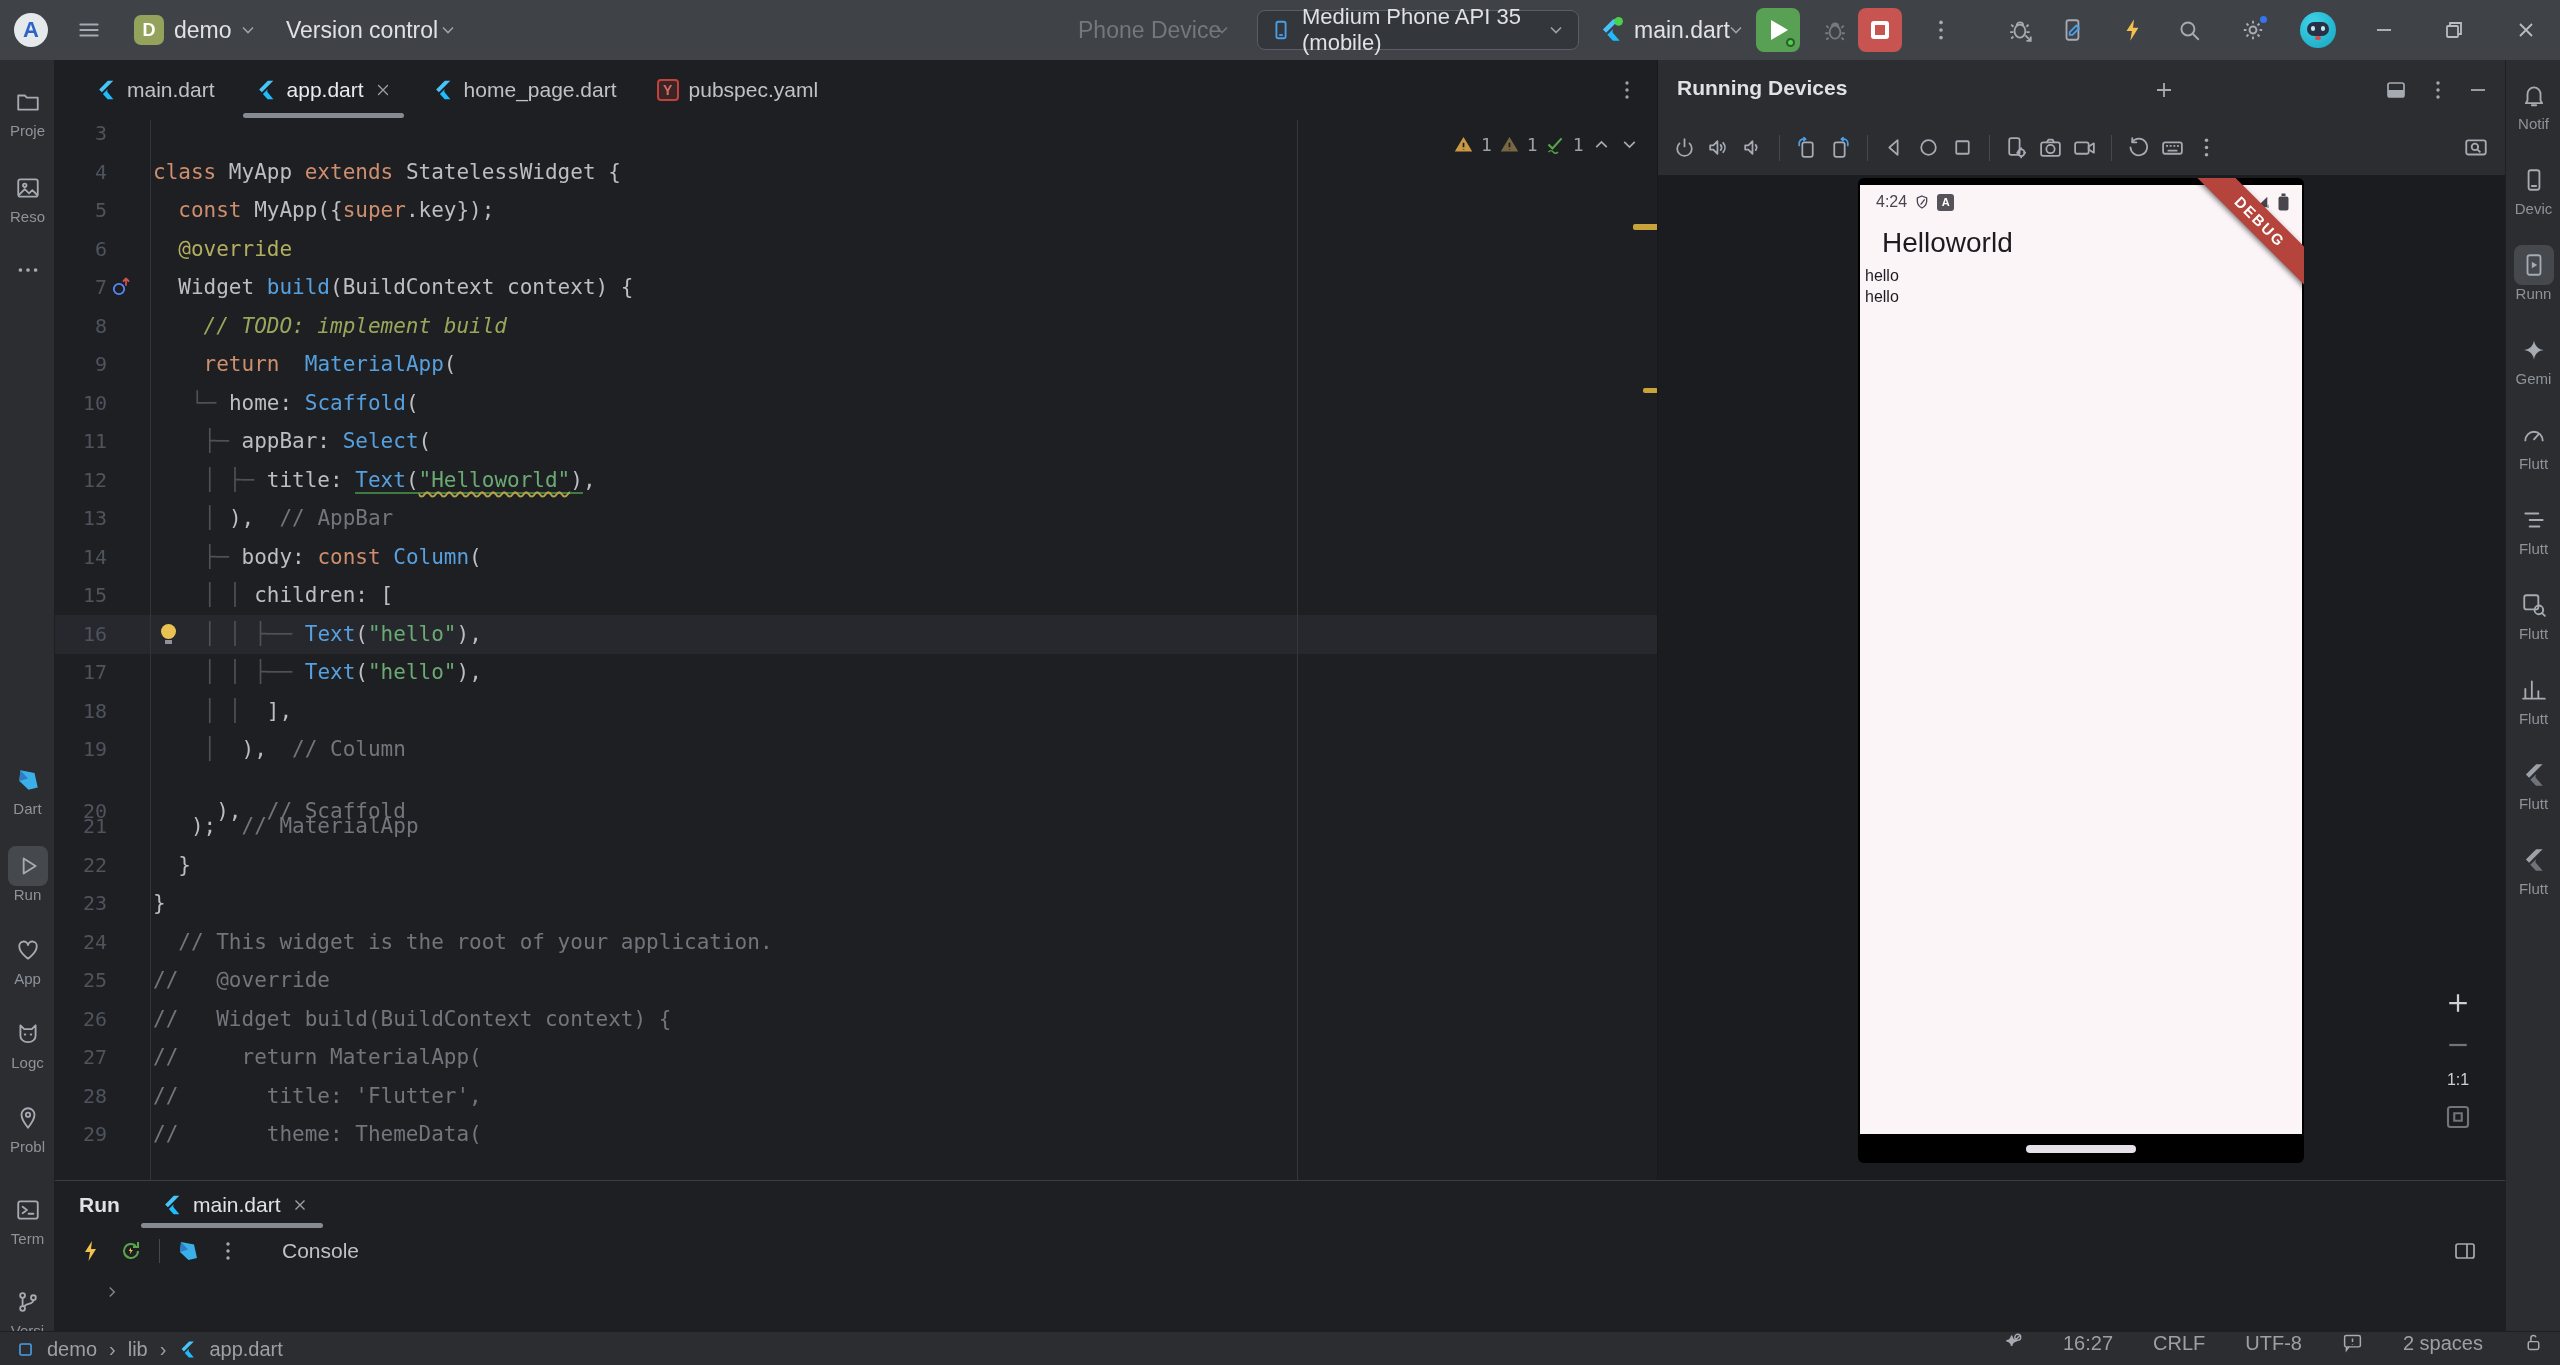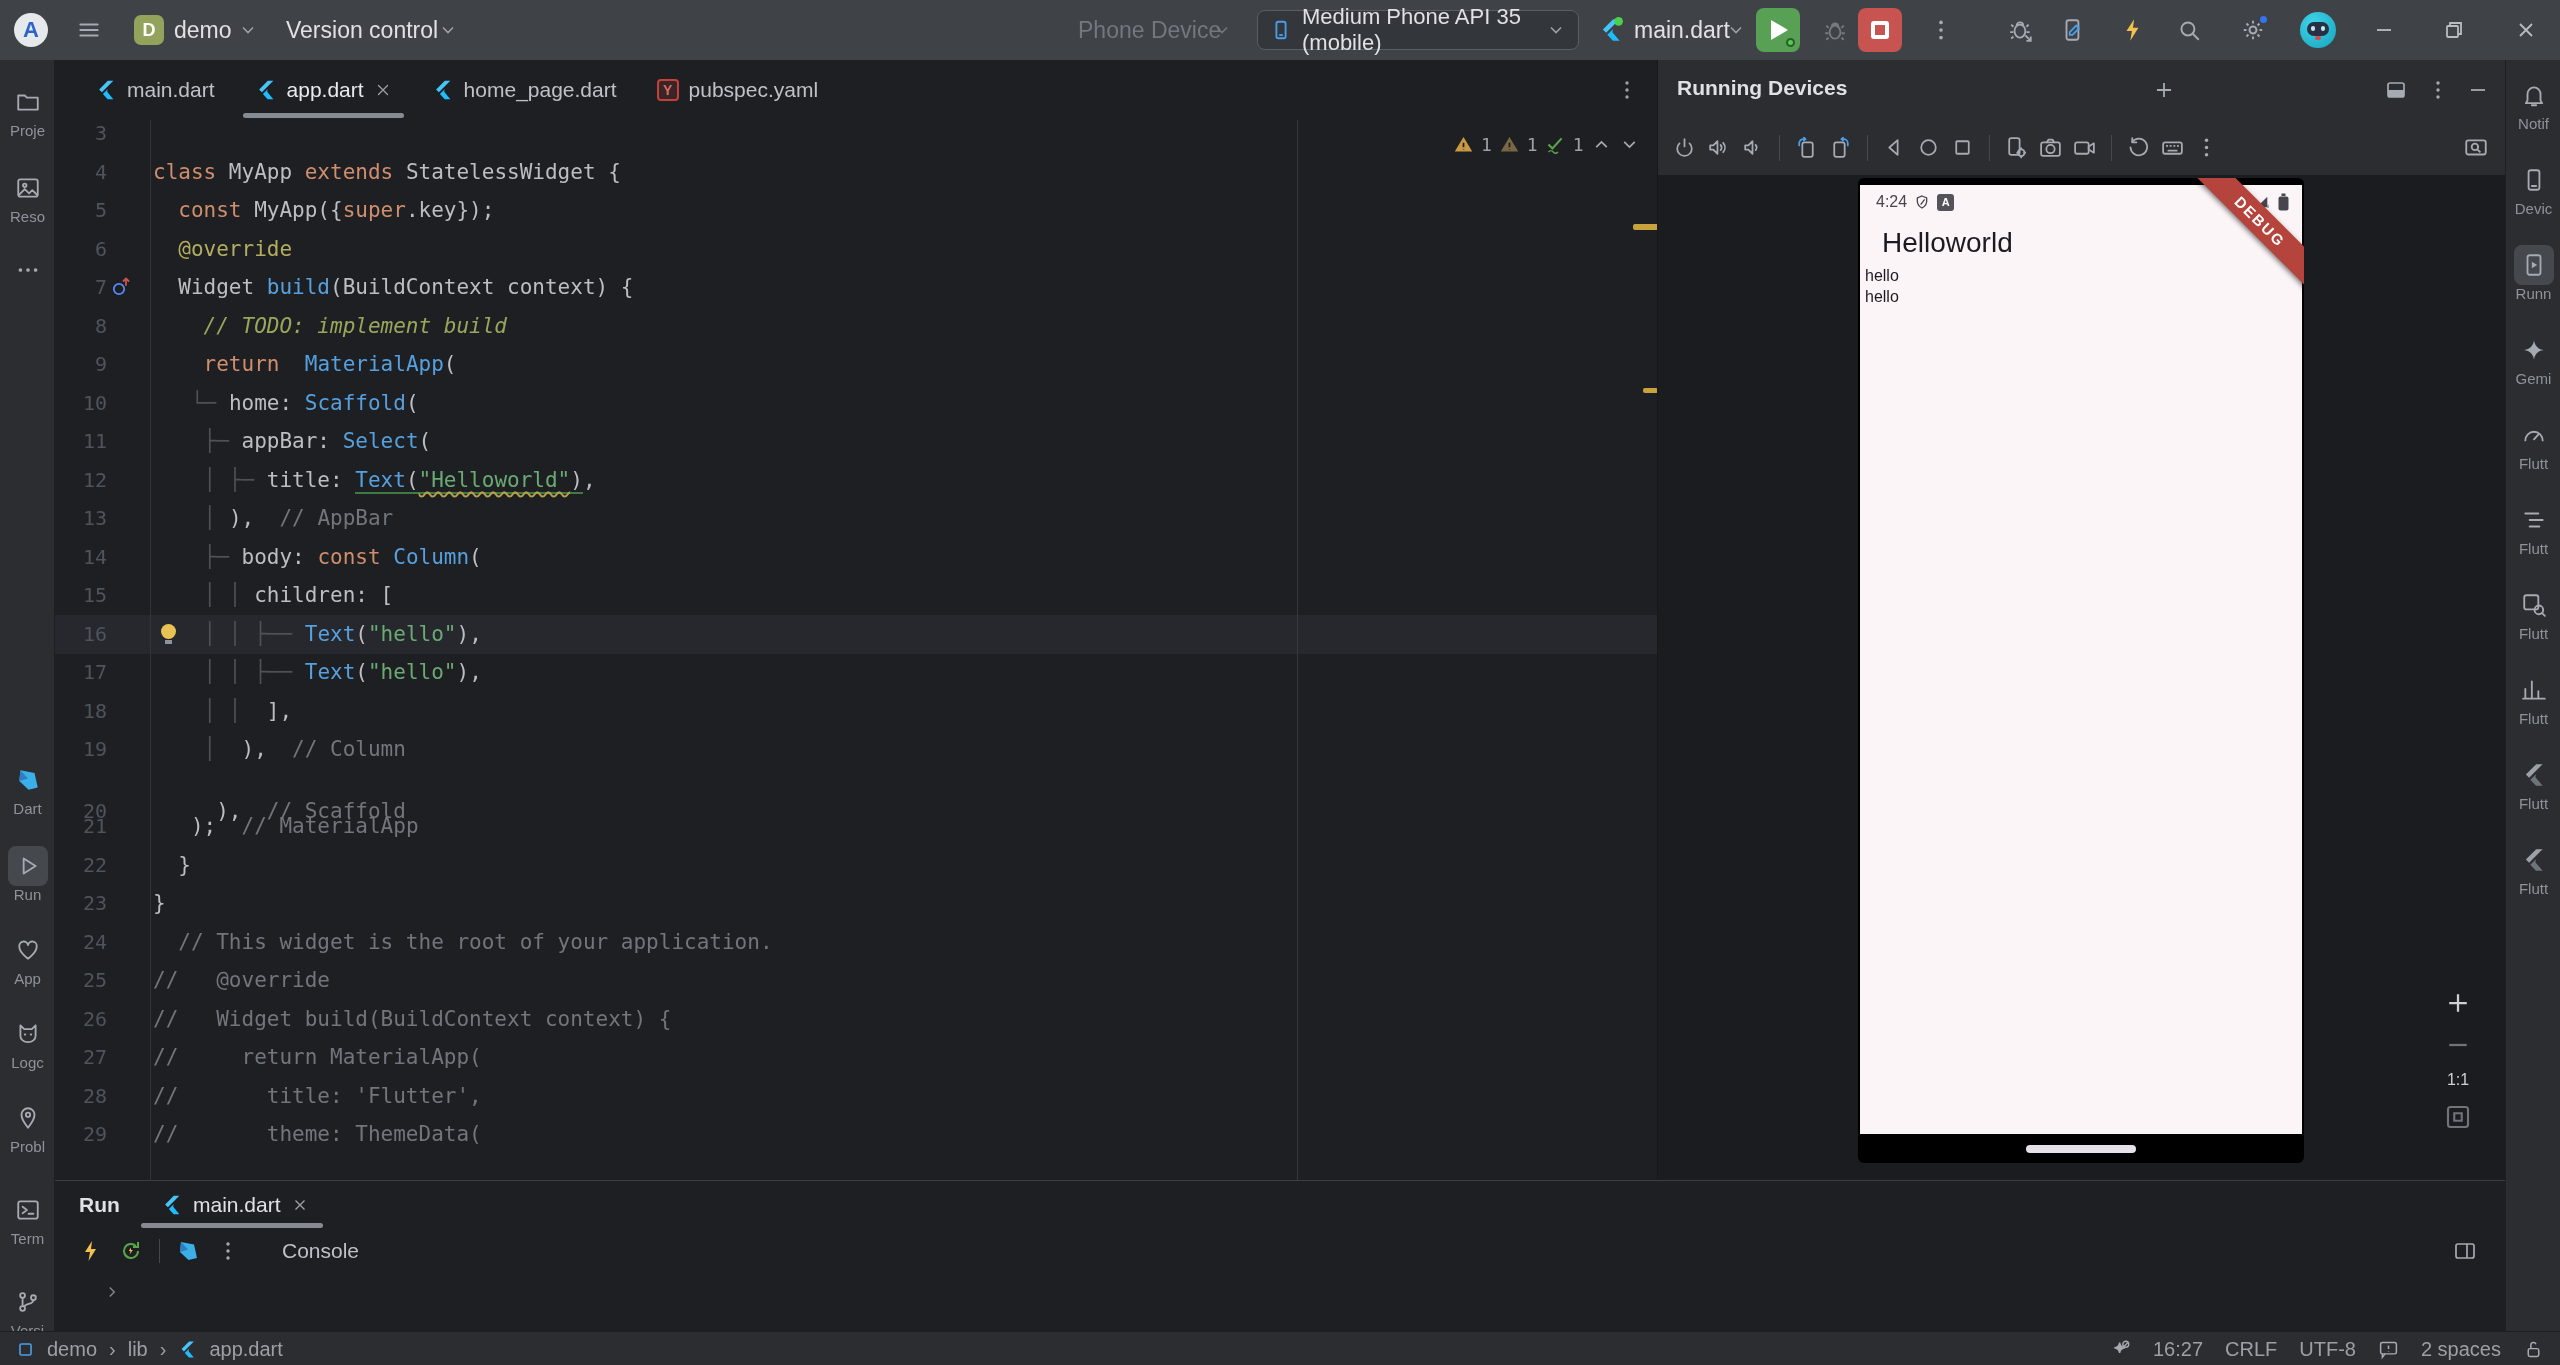--- a/index.html
+++ b/index.html
@@ -133,21 +133,21 @@
   #split-ic { position:absolute; right:28px; top:58px; width:24px; height:24px; }
   #console-line { position:absolute; left:90px; top:100px; font-family:"DejaVu Sans Mono", monospace;
     font-size:21px; color:#BCBEC4; white-space:pre; }
   #console-chev { position:absolute; left:48px; top:102px; width:18px; height:18px; color:#7F838A; }
 
   
   #status-bar { position:absolute; left:0; top:1331px; width:2560px; height:34px; background:#2B2D30;
     border-top:1px solid #1E1F22; font-size:20px; color:#9CA0A6; }
   #crumbs { position:absolute; left:16px; top:0; height:34px; display:flex; align-items:center; gap:12px; }
   #crumbs .ci { width:19px; height:19px; }
-  #sb-right { position:absolute; right:16px; top:0; height:34px; display:flex; align-items:center; gap:22px; }
+  #sb-right { position:absolute; right:16px; top:0; height:34px; display:flex; gap:40px; }
   #sb-right .si { width:21px; height:21px; }
 </style>
 </head>
 <body>
 
 <div id="titlebar">
   <div id="as-logo" class="abs">A</div>
   <span class="abs ic" style="left:76px;top:17px;width:26px;height:26px;">
       <svg viewBox="0 0 24 24" fill="none" stroke="currentColor" stroke-width="1.8" stroke-linecap="round">
         <path d="M4 7h16M4 12h16M4 17h16"></path>

